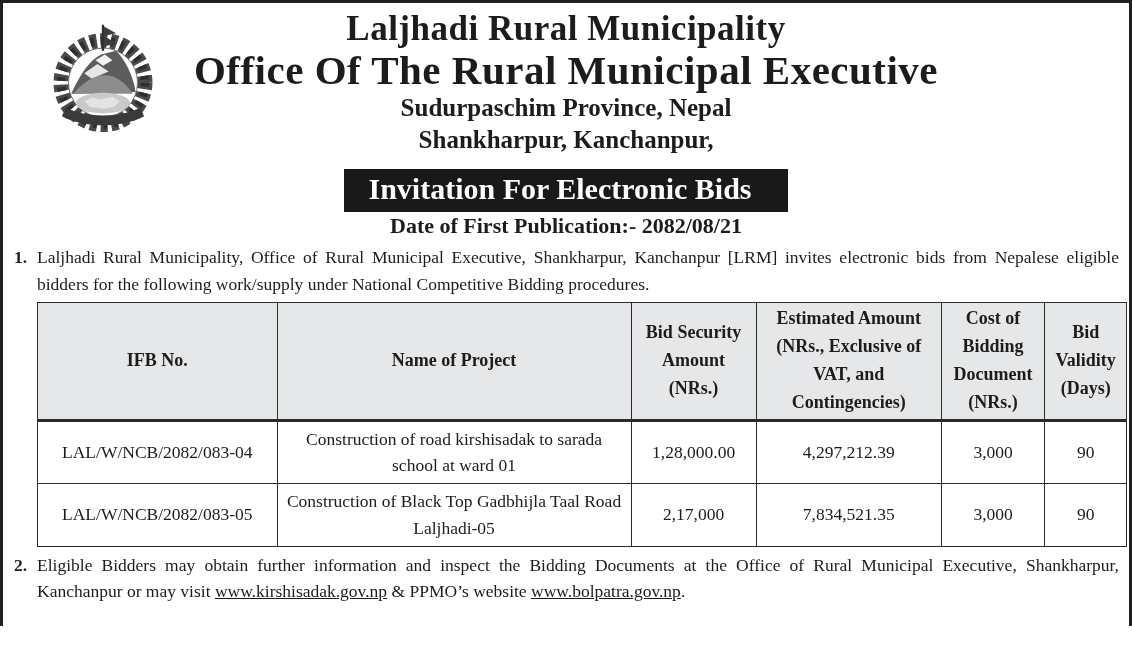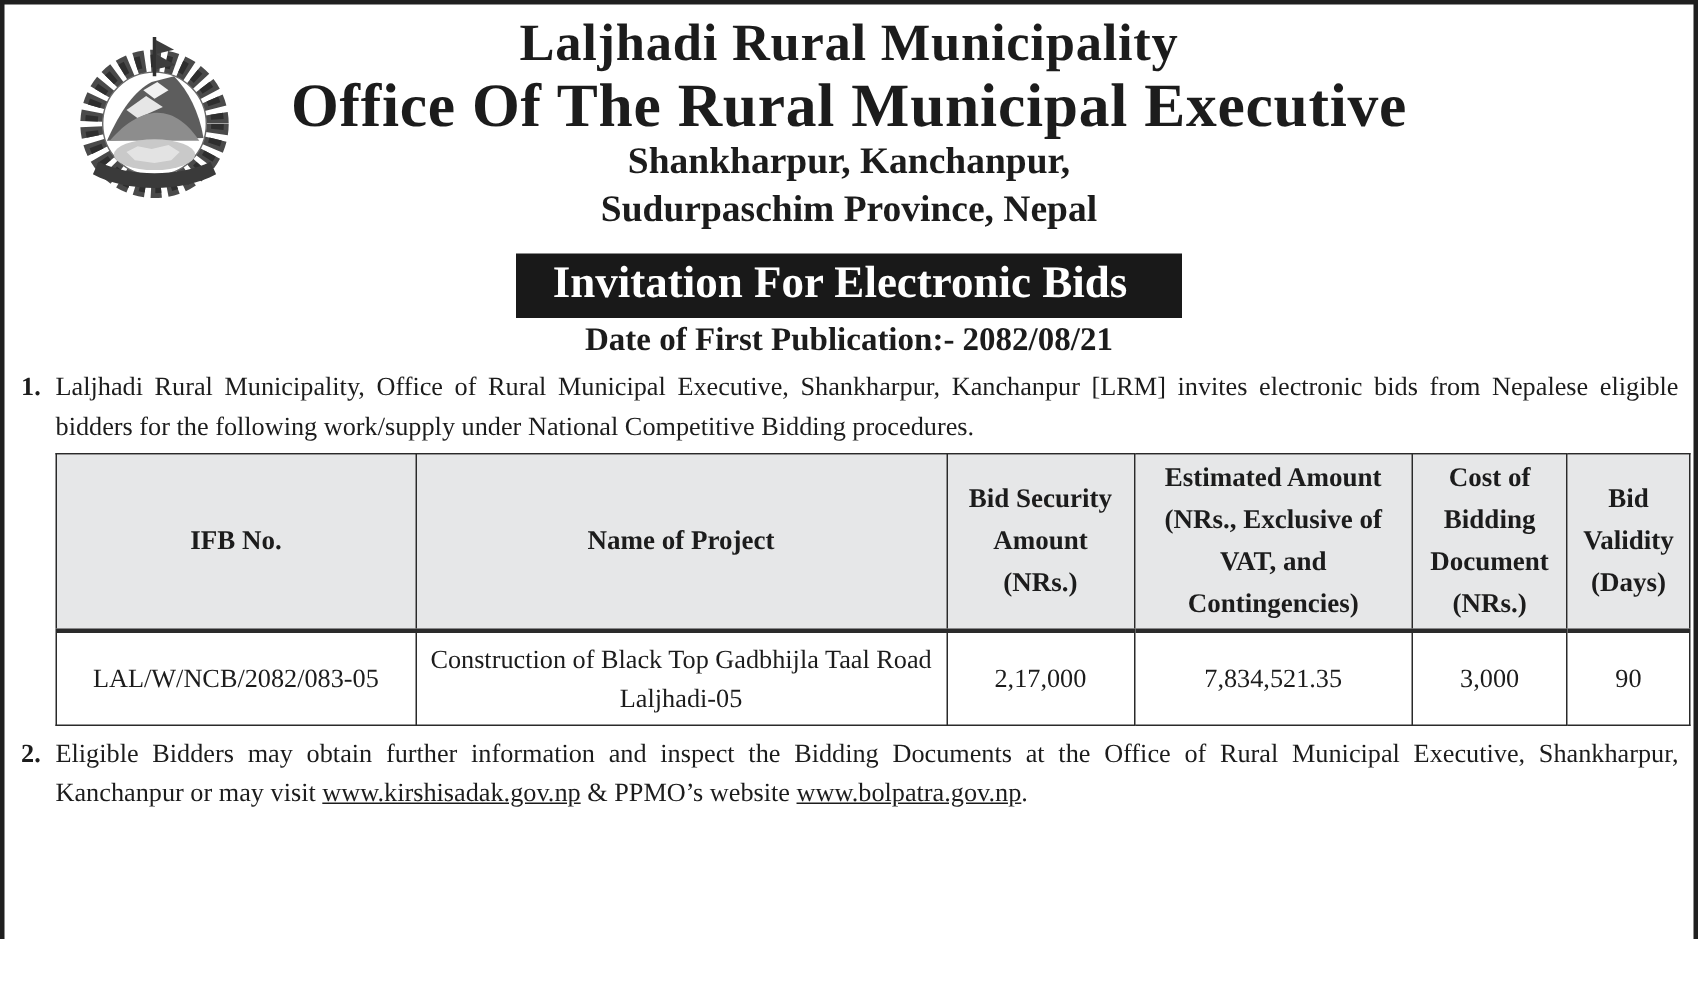--- a/index.html
+++ b/index.html
@@ -140,22 +140,22 @@
       <path d="M60 6 L60 34" stroke="#303030" stroke-width="2.5"></path>
       <path d="M61 8 l13 7 -13 3 z" fill="#3d3d3d"></path>
       <path d="M61 18 l14 8 -14 3 z" fill="#3d3d3d"></path>
 
       <path d="M16 104 C40 117 80 117 104 104 L100 95 C78 106 42 106 20 95 Z" fill="#3a3a3a"></path>
     </svg>
   </div>
 
   <div class="title-municipality">Laljhadi Rural Municipality</div>
   <div class="title-office">Office Of The Rural Municipal Executive</div>
+  <div class="addr-line">Sudurpaschim Province, Nepal</div>
   <div class="addr-line">Shankharpur, Kanchanpur,</div>
-  <div class="addr-line">Sudurpaschim Province, Nepal</div>
 
   <div class="banner-wrap">
     <span class="banner">Invitation For Electronic Bids</span>
   </div>
   <div class="pub-date">Date of First Publication:- 2082/08/21</div>
 
   <div class="para"><span class="num">1.</span><span>Laljhadi Rural Municipality, Office of Rural Municipal Executive, Shankharpur, Kanchanpur [LRM] invites electronic bids from Nepalese eligible bidders for the following work/supply under National Competitive Bidding procedures.</span></div>
 
   <table class="bid-table">
     <colgroup>
@@ -171,20 +171,28 @@
         <th>IFB No.</th>
         <th>Name of Project</th>
         <th>Bid Security Amount (NRs.)</th>
         <th>Estimated Amount (NRs., Exclusive of VAT, and Contingencies)</th>
         <th>Cost of Bidding Document (NRs.)</th>
         <th>Bid Validity (Days)</th>
       </tr>
     </thead>
     <tbody>
       <tr>
+        <td>LAL/W/NCB/2082/083-04</td>
+        <td>Construction of road kirshisadak to sarada school at ward 01</td>
+        <td>1,28,000.00</td>
+        <td>4,297,212.39</td>
+        <td>3,000</td>
+        <td>90</td>
+      </tr>
+      <tr>
         <td>LAL/W/NCB/2082/083-05</td>
         <td>Construction of Black Top Gadbhijla Taal Road Laljhadi-05</td>
         <td>2,17,000</td>
         <td>7,834,521.35</td>
         <td>3,000</td>
         <td>90</td>
       </tr>
     </tbody>
   </table>
 

